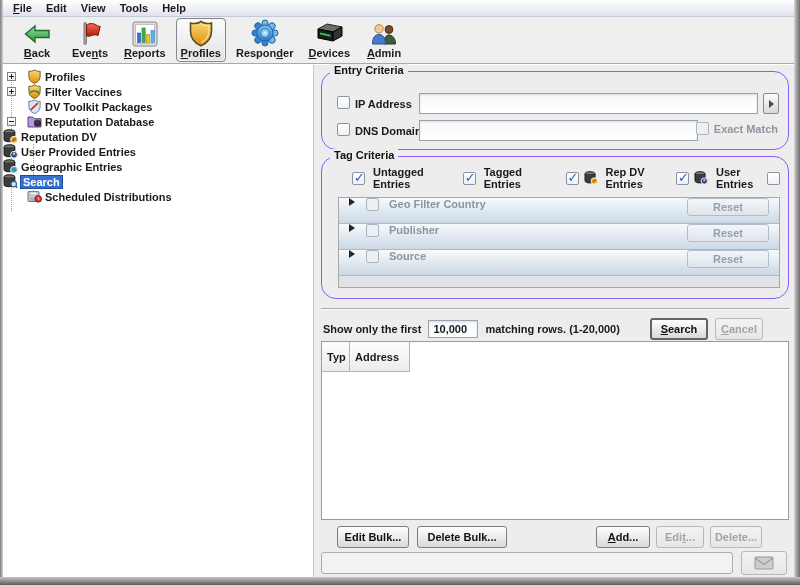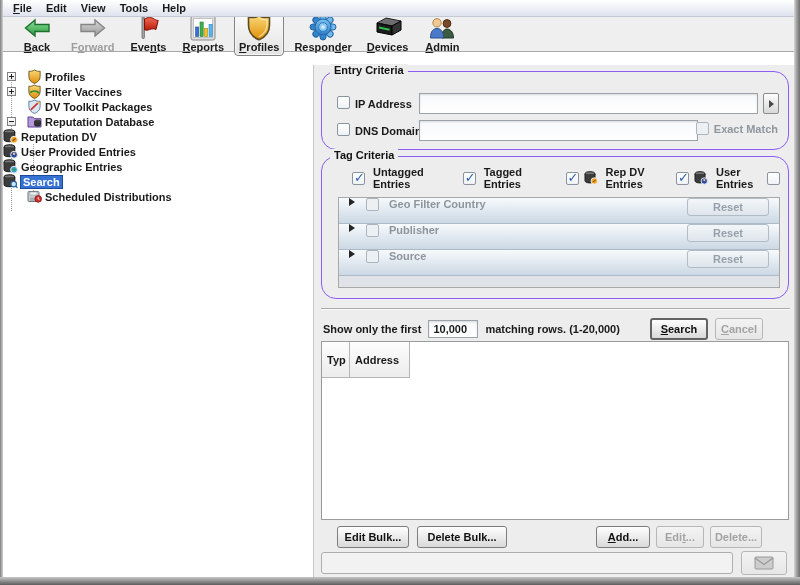--- a/index.html
+++ b/index.html
@@ -7,21 +7,21 @@
 u{text-underline-offset:1px}
 .window{position:relative;width:800px;height:585px;font-family:"Liberation Sans",sans-serif;font-size:11px;font-weight:bold;color:#1a1a1a;background:#fff;overflow:hidden}
 
 .frame-left{position:absolute;left:0;top:0;bottom:0;width:3px;background:linear-gradient(to right,#7e7e7e,#d2d2d2);z-index:50}
 .frame-right{position:absolute;right:0;top:0;bottom:0;width:6px;background:linear-gradient(to right,#d8d8d8 0,#a0a0a0 45%,#6e6e6e 100%);z-index:50}
 .frame-bottom{position:absolute;left:0;right:0;bottom:0;height:8px;background:linear-gradient(#c6c6c6,#5c5c5c);z-index:51}
 
 .menubar{position:absolute;left:3px;right:6px;top:0;height:17px;background:linear-gradient(#ffffff,#dfe3ee);border-bottom:1px solid #c3c9d6;display:flex;align-items:center;padding-left:3px;z-index:5}
 .menu-item{padding:1px 7px;cursor:default}
 
-.toolbar{position:absolute;left:3px;right:6px;top:17px;height:35px;background:#efefef;border-bottom:1px solid #a9a9a9;display:flex;align-items:center;padding-left:10px}
+.toolbar{position:absolute;left:3px;right:6px;top:17px;height:47px;background:#efefef;border-bottom:1px solid #a9a9a9;display:flex;align-items:center;padding-left:10px}
 .tbtn{height:44px;min-width:48px;margin-right:5px;display:flex;flex-direction:column;align-items:center;justify-content:flex-end;padding:1px 4px 1px 4px;border:1px solid transparent;border-radius:4px}
 .tbtn .ticon{height:28px;display:flex;align-items:center;justify-content:center}
 .tbtn.selected{border-color:#858585;background:linear-gradient(#fbfbfb,#e3e3e3);box-shadow:inset 0 0 0 1px #f5f5f5}
 .tbtn.disabled .tlabel{color:#9e9e9e}
 .tlabel{line-height:13px}
 
 .tree-panel{position:absolute;left:3px;top:65px;width:310px;bottom:8px;background:#fff;overflow:hidden}
 .right-panel{position:absolute;left:313px;right:6px;top:65px;bottom:8px;background:#ededed;border-left:1px solid #c9c9c9}
 
 .tree{position:relative;padding-top:4px}
@@ -74,21 +74,21 @@
 .search-row{position:absolute;left:9px;right:5px;top:252px;height:24px;display:flex;align-items:center}
 .count-input{width:50px;height:18px;margin:8px 7px;text-align:left}
 .btn{height:22px;border:1px solid #7d7d7d;border-radius:3px;background:linear-gradient(#fefefe,#d9d9d9);color:#111;text-align:center;display:flex;align-items:center;justify-content:center;font:bold 11px "Liberation Sans",sans-serif}
 .btn.default{border:2px solid #636363}
 .btn.disabled{border-color:#b7b7b7;background:linear-gradient(#f3f3f3,#e6e6e6);color:#a3a3a3}
 .search-btn{position:absolute;right:81px;width:58px}
 .cancel-btn{position:absolute;right:26px;width:48px}
 
 .results{position:absolute;left:7px;right:5px;top:276px;height:179px;background:#fff;border:1px solid #9b9b9b}
 .thead{display:flex}
-.th{height:36px;border-right:1px solid #b5b5b5;border-bottom:1px solid #b5b5b5;background:linear-gradient(#fdfdfd,#ececec);padding:0 5px;display:flex;align-items:center}
+.th{height:30px;border-right:1px solid #b5b5b5;border-bottom:1px solid #b5b5b5;background:linear-gradient(#fdfdfd,#ececec);padding:0 5px;display:flex;align-items:center}
 .th.typ{width:28px}.th.address{width:60px}
 
 .bulk-row{position:absolute;left:7px;right:5px;top:461px;height:22px}
 .edit-bulk{left:16px;width:72px}
 .delete-bulk{left:96px;width:90px}
 .add-btn{left:275px;width:54px}
 .edit-btn{left:335px;width:48px}
 .delete-btn{left:389px;width:52px}
 .bulk-row .btn{position:absolute;top:0}
 
@@ -139,28 +139,20 @@
 
   <div class="toolbar">
     <div class="tbtn">
       <span class="ticon">
         <svg width="26" height="20" viewBox="0 0 26 20">
             <path d="M25 6.5 L11 6.5 L11 2 L1.5 10 L11 18 L11 13.5 L25 13.5 Z" fill="url(#gGreen)" stroke="#1e6e2e" stroke-width="1.4"></path>
           </svg>
       </span>
       <span class="tlabel"><u>B</u>ack</span>
     </div>
-    <div class="tbtn disabled">
-      <span class="ticon">
-        <svg width="26" height="20" viewBox="0 0 26 20">
-            <path d="M1 6.5 L15 6.5 L15 2 L24.5 10 L15 18 L15 13.5 L1 13.5 Z" fill="url(#gGray)" stroke="#858585" stroke-width="1.4"></path>
-          </svg>
-      </span>
-      <span class="tlabel">F<u>o</u>rward</span>
-    </div>
     <div class="tbtn">
       <span class="ticon">
         <svg width="22" height="26" viewBox="0 0 22 26">
             <rect x="5" y="2.5" width="2.4" height="21" rx="1" fill="#a8a8a8" stroke="#666" stroke-width="0.8"></rect>
             <circle cx="6.2" cy="2.6" r="1.6" fill="#8a8a8a"></circle>
             <path d="M7.5 4 C11 2 14 2 17.5 4.2 C19 5.1 20 5.4 21.2 5.3 L19 14.5 C17.2 13.6 15.2 13.5 12.3 14.6 C10.3 15.4 8.8 15.4 7.5 14.8 Z" fill="url(#gRed)" stroke="#7c0f06" stroke-width="1"></path>
           </svg>
       </span>
       <span class="tlabel">Eve<u>n</u>ts</span>
     </div>

